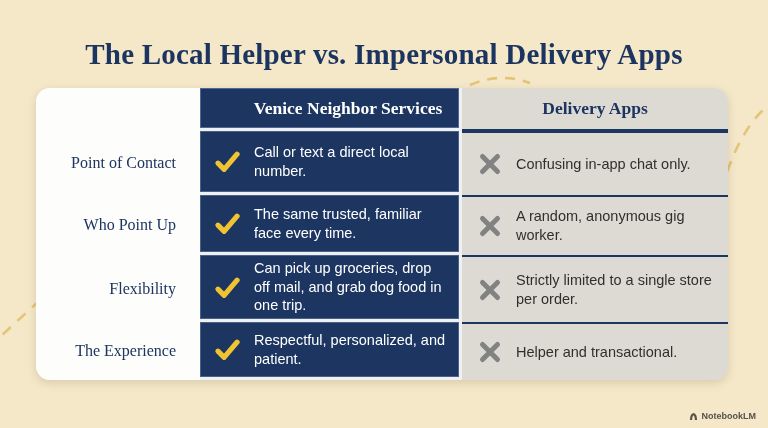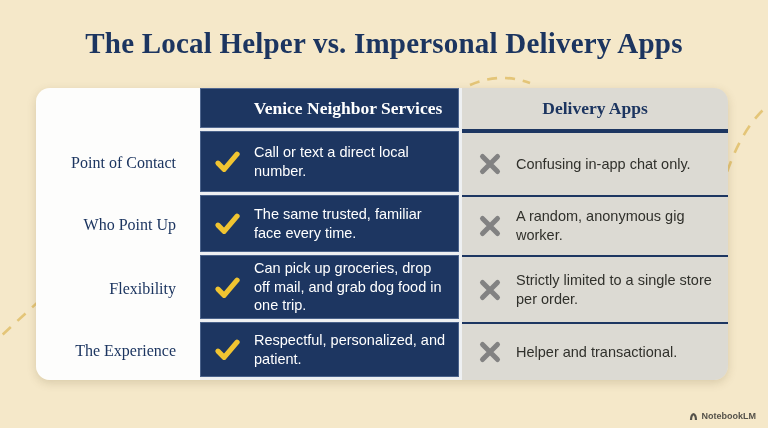--- a/index.html
+++ b/index.html
@@ -15,21 +15,21 @@
   .decor-svg {
     position: absolute; inset: 0;
     width: 768px; height: 428px;
     pointer-events: none;
     z-index: 0;
   }
 
   .page-title {
     position: absolute;
     top: 26px; left: 0; right: 0;
-    margin: 1px;
+    margin: 12px;
     text-align: center;
     font-family: "Liberation Serif", serif;
     font-weight: 700;
     font-size: 29px;
     letter-spacing: 0.2px;
     color: #1c3560;
     z-index: 2;
   }
 
   .compare-table {

